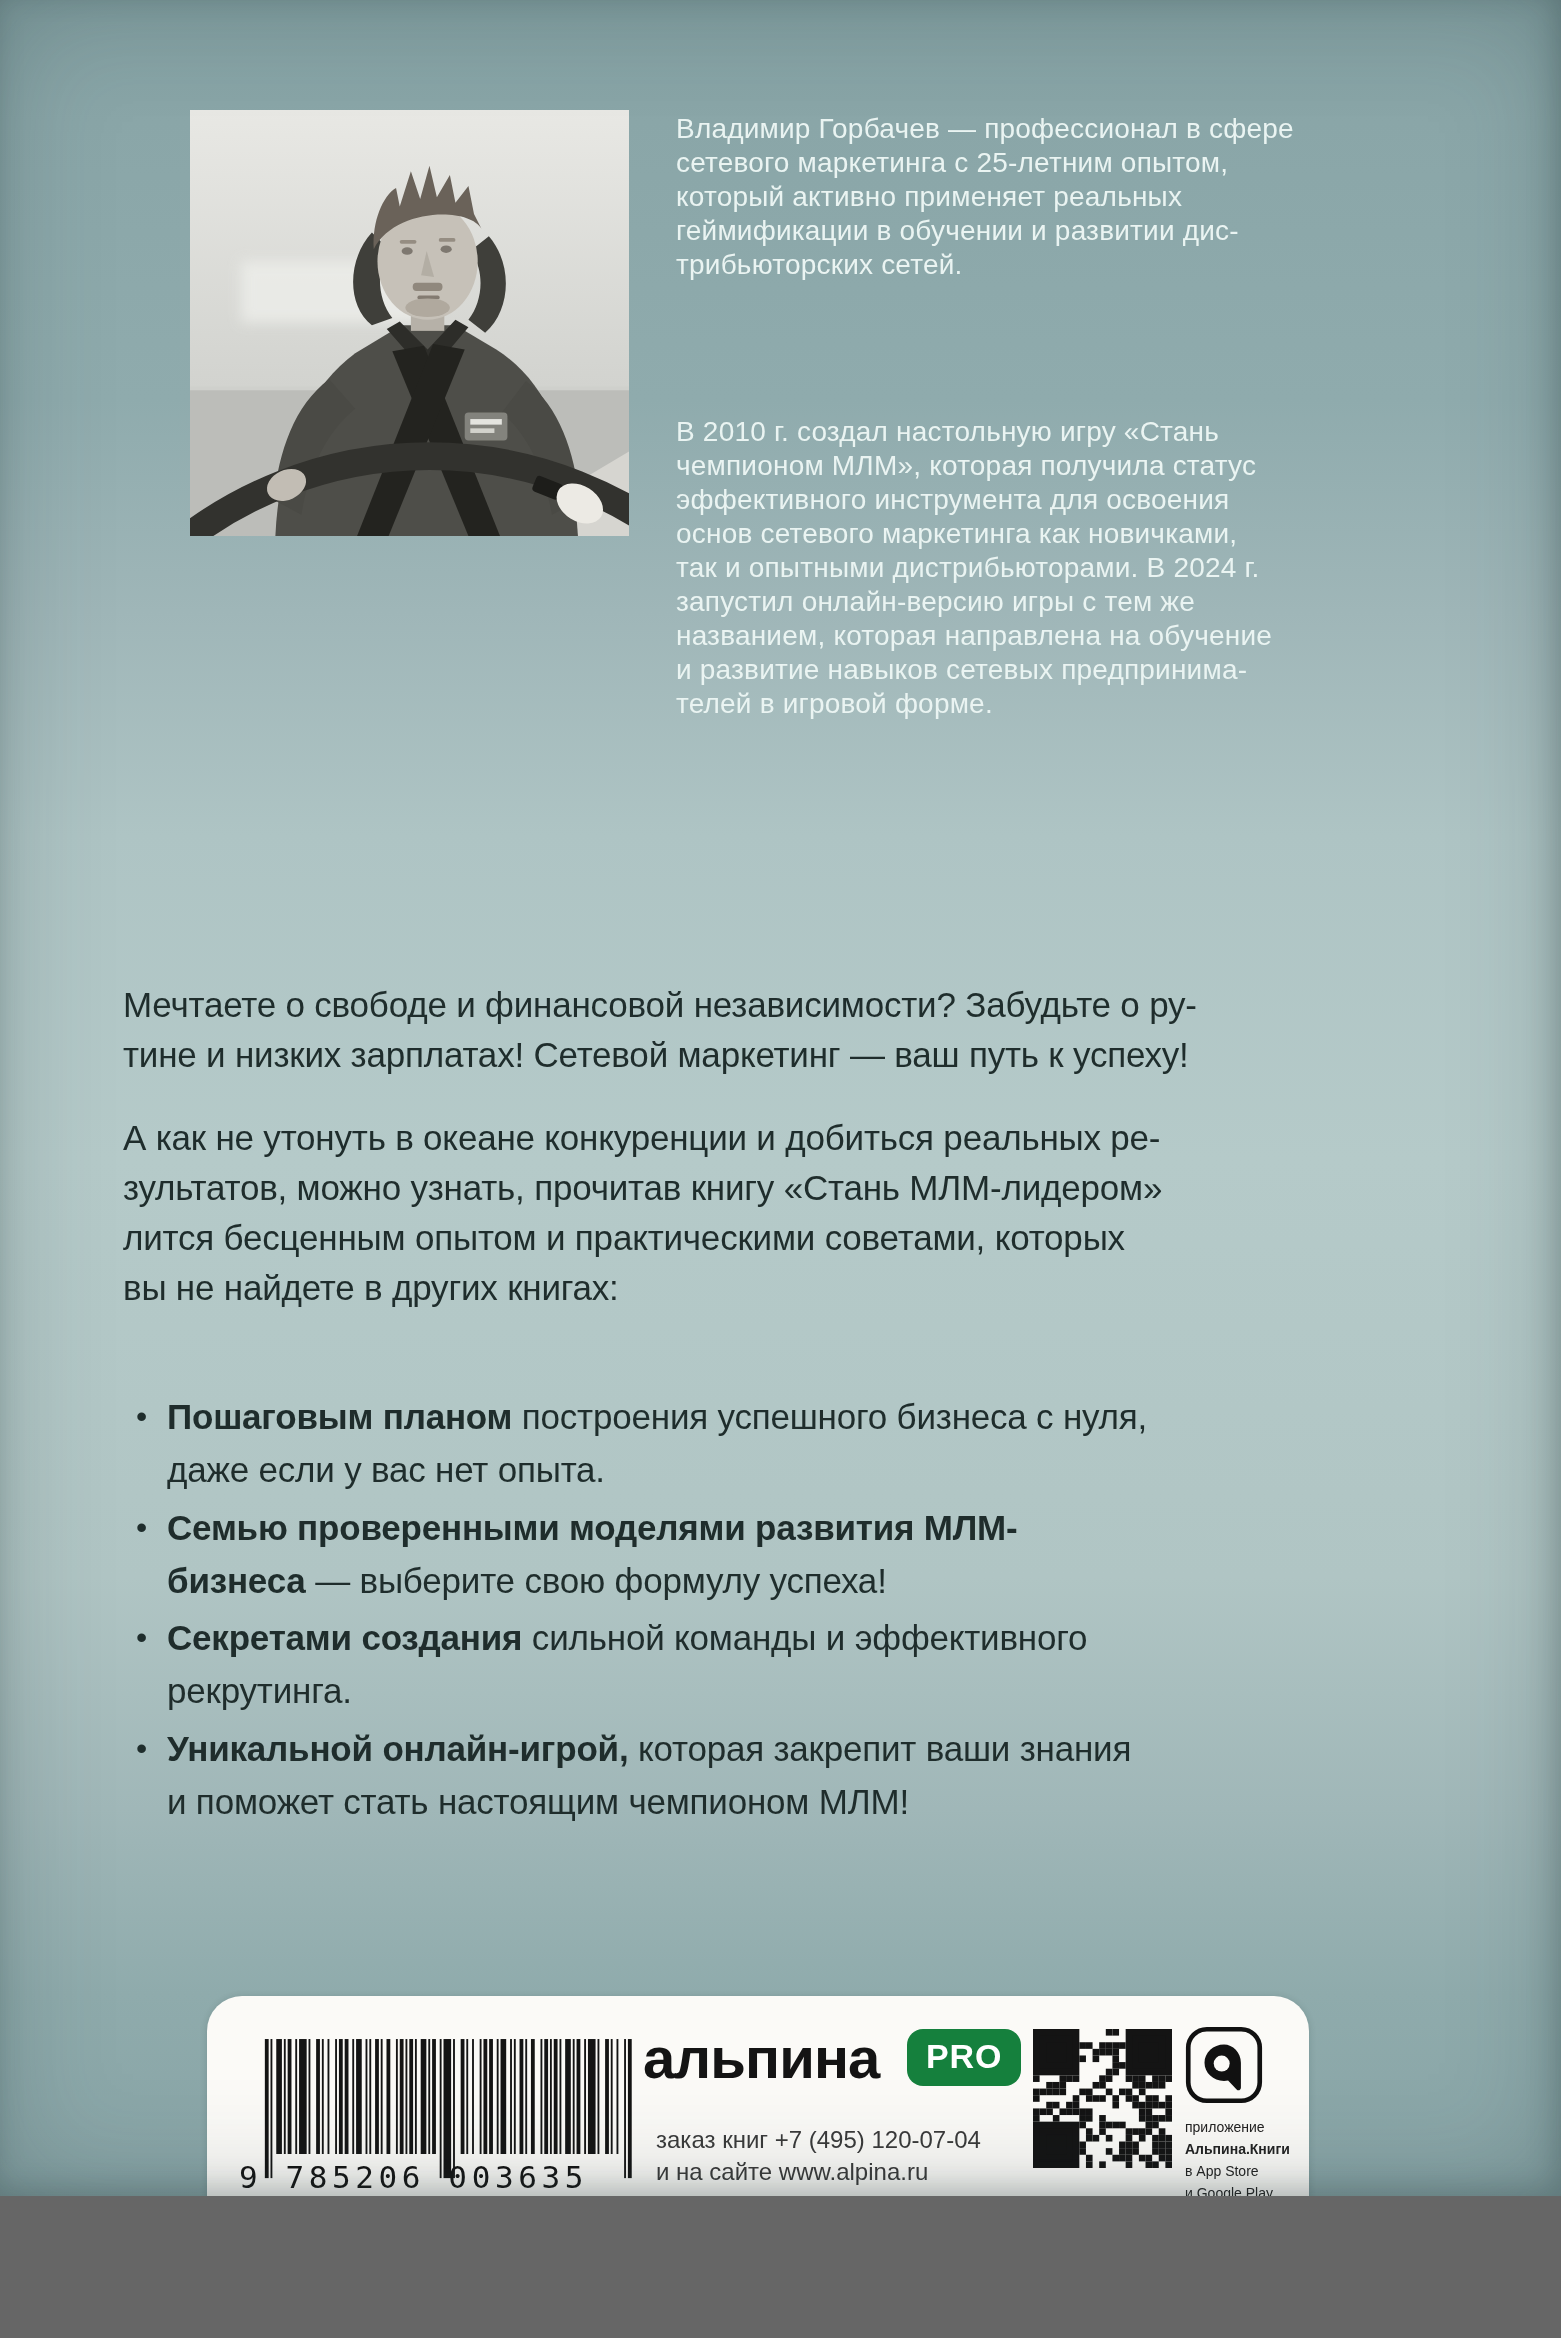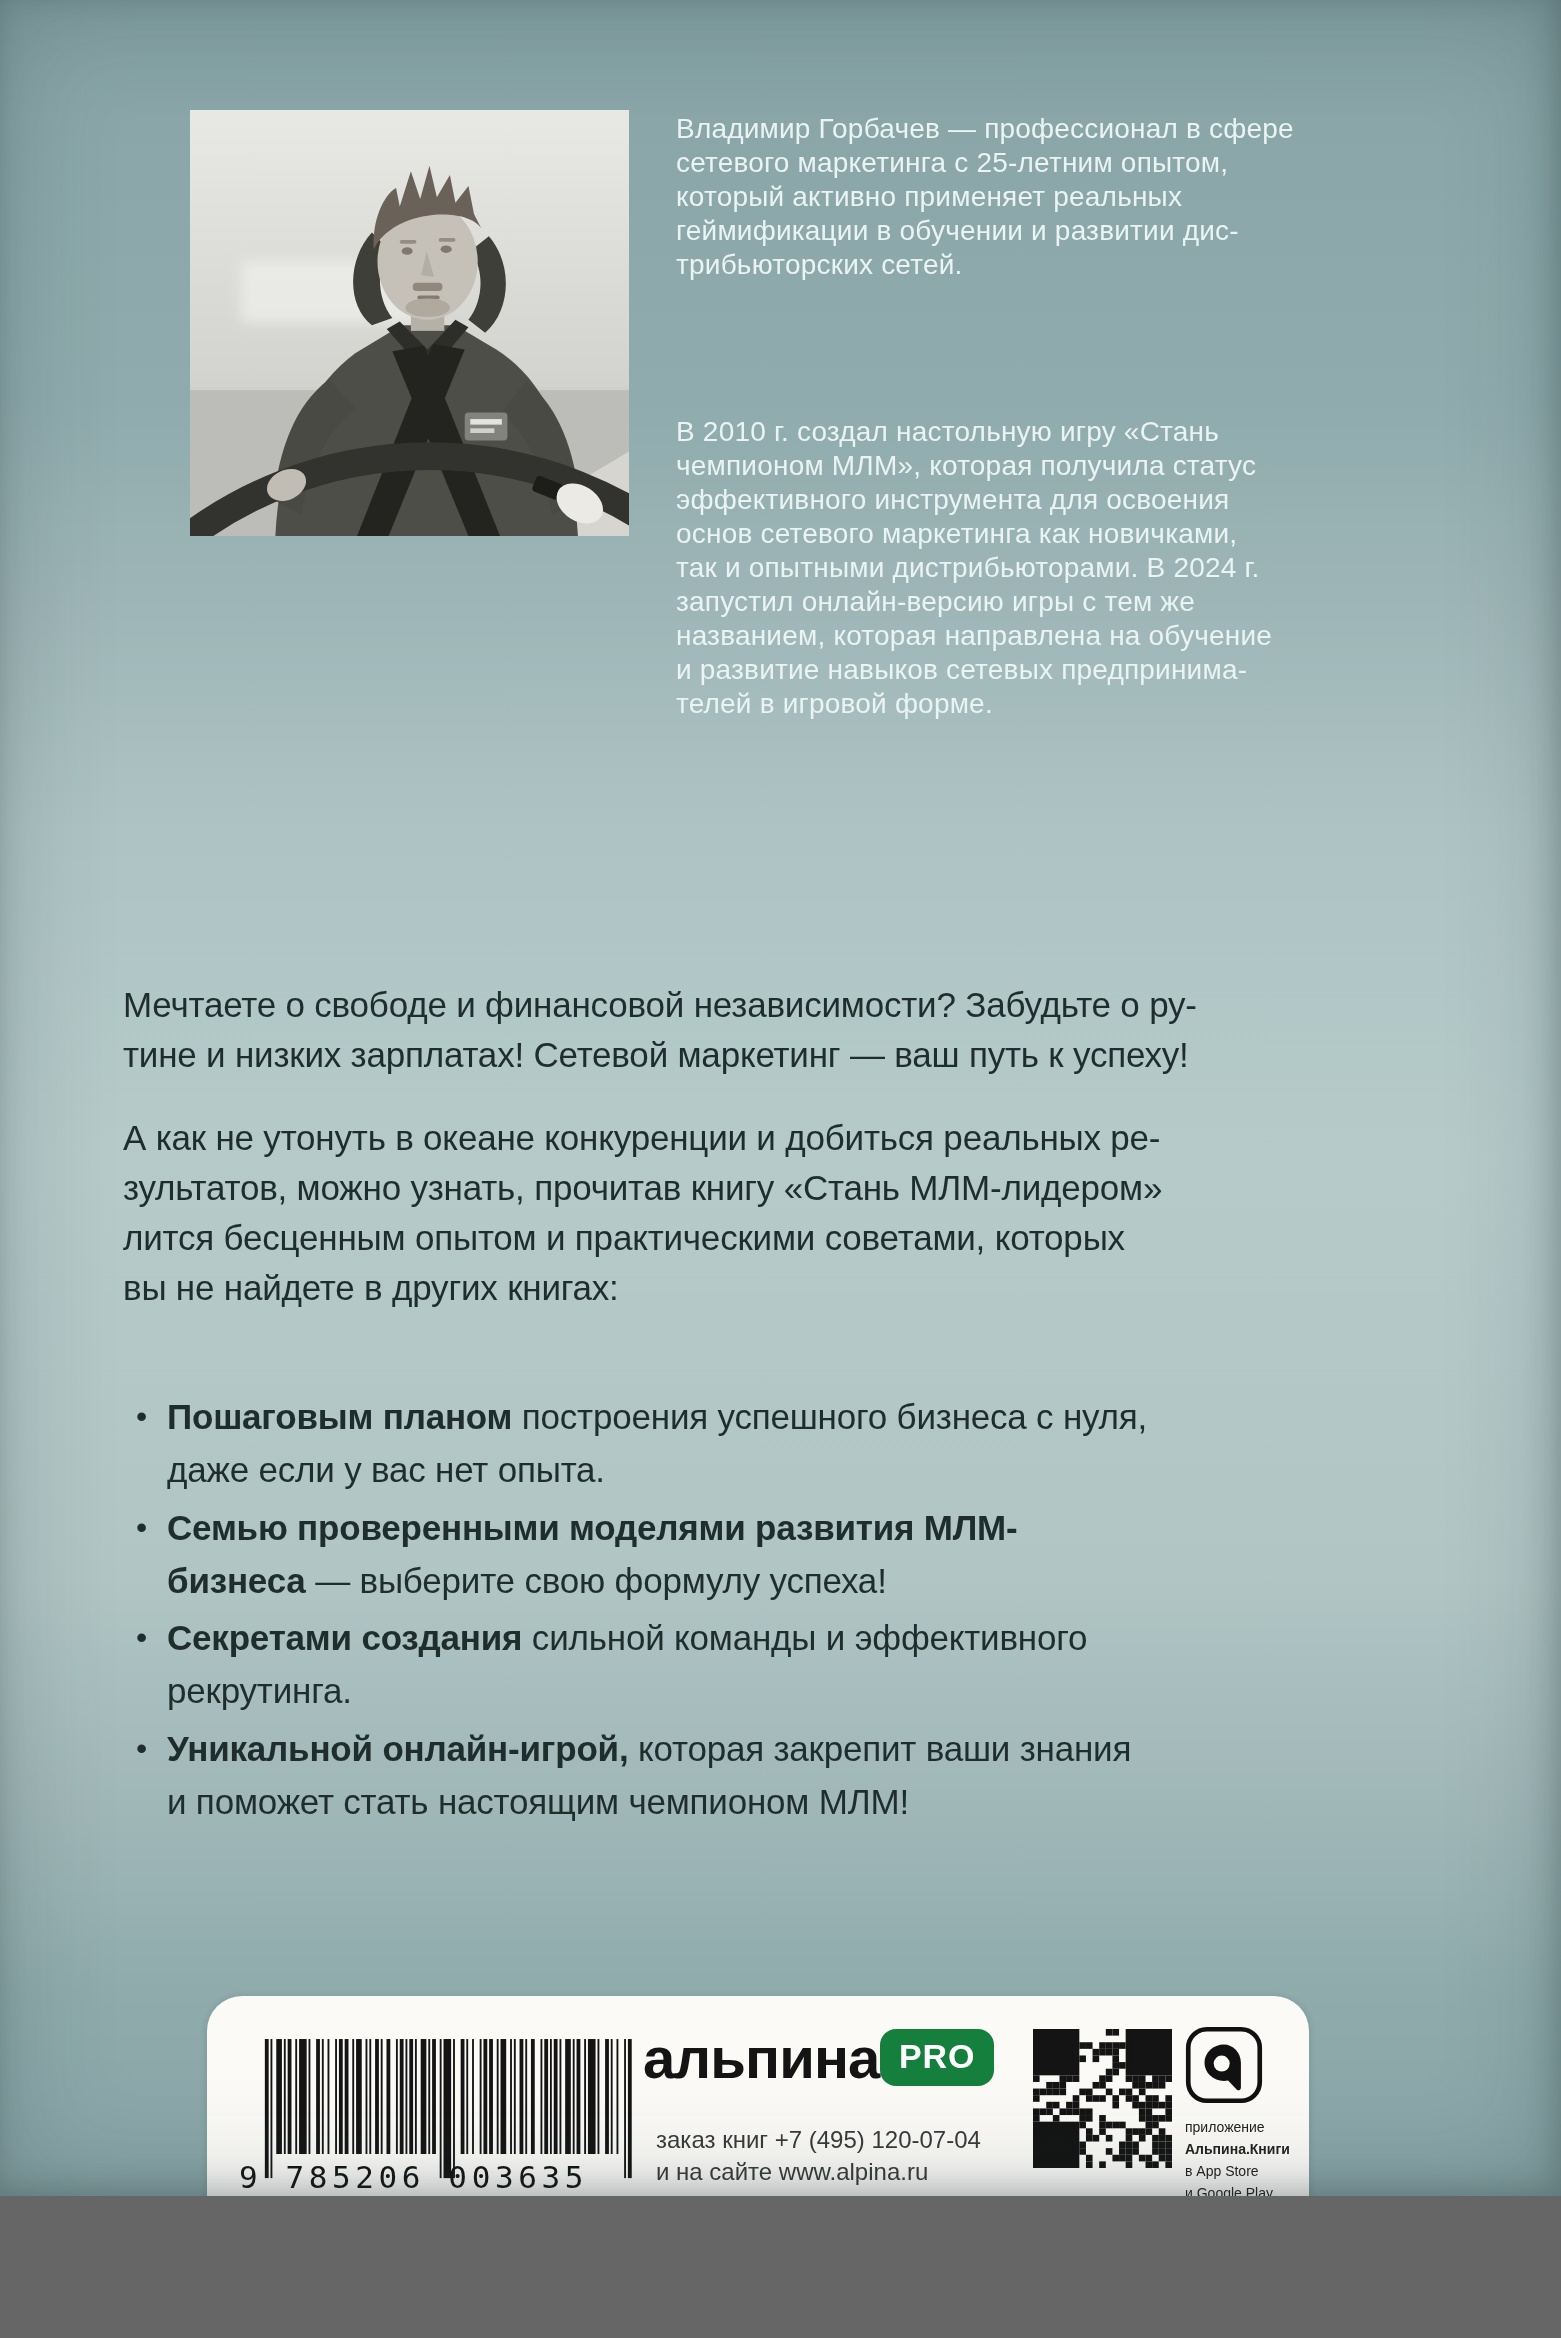--- a/index.html
+++ b/index.html
@@ -30,21 +30,21 @@
   .bullet-dot{flex:none;width:31px;font-size:32px;}
   .bullet-body .bold, .bold{font-weight:700;}
   
   .card{position:absolute;left:207px;top:1996px;width:1102px;height:265px;
         background:#fbfaf7;border-radius:35px;box-shadow:0 1.9px 7.4px rgba(30,50,52,.18);}
   .barcode{position:absolute;left:56px;top:43px;width:371px;height:186px;}
   .barcode svg rect{fill:#141414;}
   .bdigits{margin-top:-24px;transform:translateX(-24px);
            font-family:"DejaVu Sans Mono","Liberation Mono",monospace;
            font-size:31px;letter-spacing:4.6px;color:#141414;white-space:nowrap;}
-  .brand{position:absolute;left:436px;top:28px;display:flex;align-items:center;gap:1px;}
+  .brand{position:absolute;left:436px;top:28px;display:flex;align-items:center;gap:28px;}
   .brand-name{font-size:58px;font-weight:700;letter-spacing:-0.9px;color:#141414;}
   .brand-badge{background:#15803d;color:#fff;border-radius:16px;padding:8.3px 18.6px 10.2px;
                font-size:34px;font-weight:700;letter-spacing:0.9px;}
   .order{position:absolute;left:449px;top:128px;font-size:24px;line-height:32px;color:#3a3a3a;}
   .qr{position:absolute;left:826px;top:33px;width:139px;height:139px;}
   .qr svg{width:139px;height:139px;}
   .qr svg rect{fill:#141414;}
   .app{position:absolute;left:978px;top:30px;width:130px;}
   .app-text{margin-top:9px;font-size:14px;line-height:22px;color:#222;}
   .social-item{position:absolute;top:200px;display:flex;align-items:center;gap:12px;

